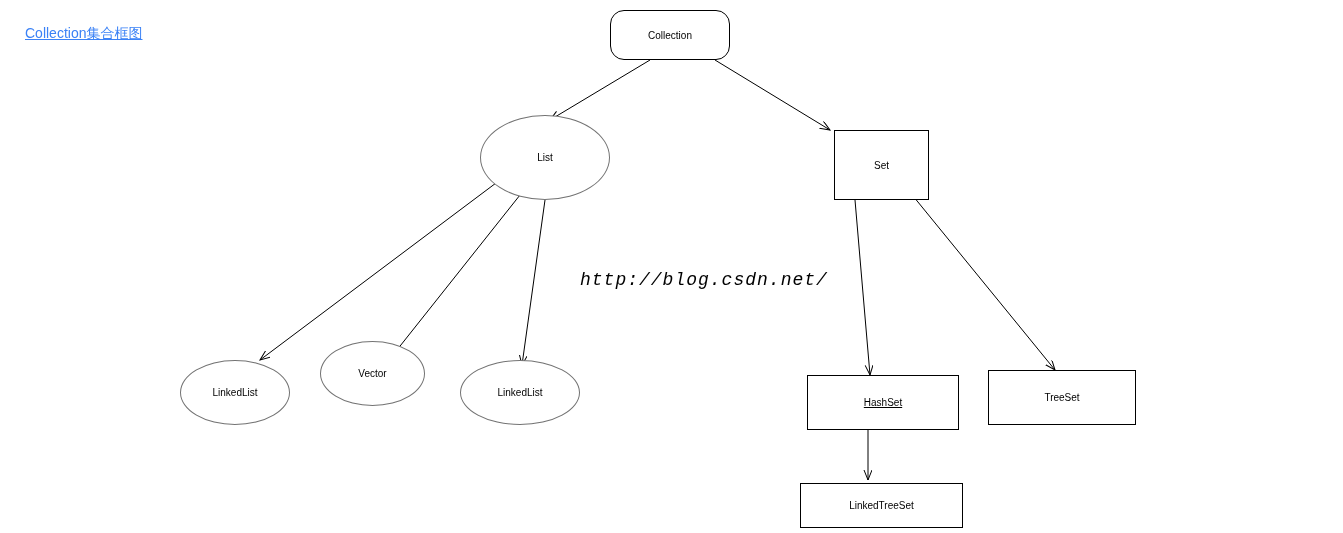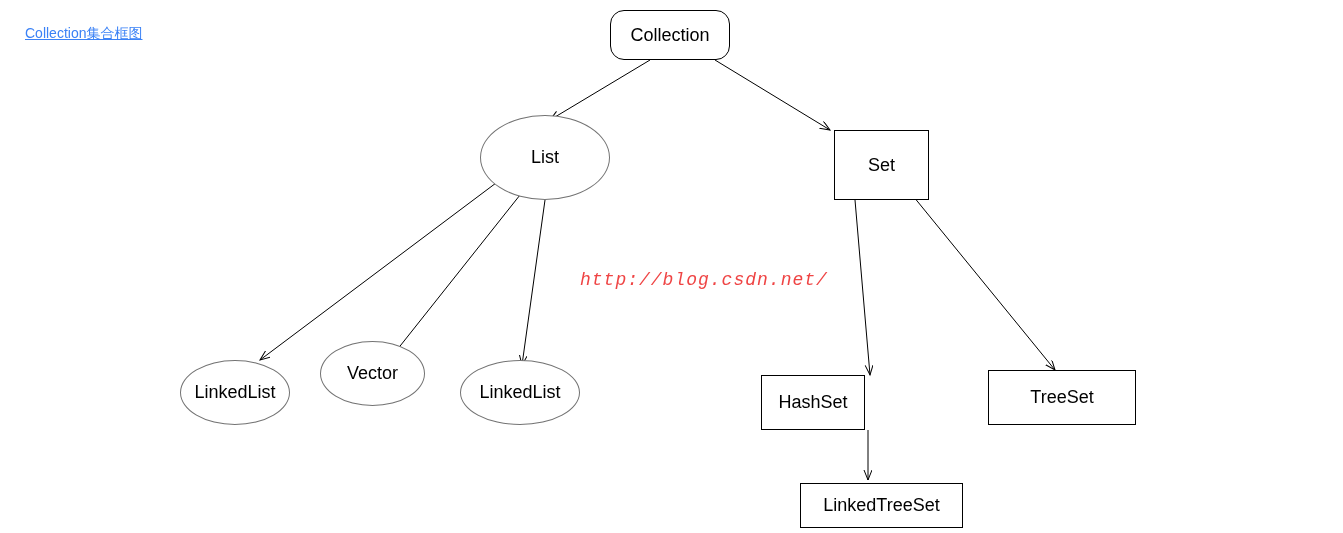--- a/index.html
+++ b/index.html
@@ -16,38 +16,38 @@
       left: 25px;
       font-size: 14px;
       color: #3b82f6;
       text-decoration: underline;
     }
     .node {
       position: absolute;
       display: flex;
       align-items: center;
       justify-content: center;
-      font-size: 18px;
+      font-size: 10px;
       color: #000;
       background: #fff;
     }
     .rounded-rect {
       border: 1px solid #000;
       border-radius: 14px;
     }
     .rect {
       border: 1px solid #000;
     }
     .ellipse {
       border: 1px solid #737373;
       border-radius: 50%;
     }
     .watermark {
       position: absolute;
-      color: #ef4444;
+      color: #000000;
       font-size: 18px;
       font-style: italic;
       letter-spacing: 1px;
       font-family: "Courier New", monospace;
     }
     svg.edges {
       position: absolute;
       top: 0;
       left: 0;
       pointer-events: none;
@@ -87,19 +87,19 @@
 <div class="node ellipse" style="left:480px; top:115px; width:130px; height:85px;">List</div>
 
 <div class="node rect" style="left:810px; top:130px; width:95px; height:70px;margin-left:24px;">Set</div>
 
 <div class="node ellipse" style="left:180px; top:360px; width:110px; height:65px;">LinkedList</div>
 
 <div class="node ellipse" style="left:320px; top:341px; width:105px; height:65px;">Vector</div>
 
 <div class="node ellipse" style="left:460px; top:360px; width:120px; height:65px;">LinkedList</div>
 
-<div class="node rect" style="left:761px; top:375px; width:104px; height:55px;">HashSet</div>
+<div class="node rect" style="left:807px; top:375px; width:152px; height:55px;text-decoration:underline;">HashSet</div>
 
 <div class="node rect" style="left:988px; top:370px; width:148px; height:55px;">TreeSet</div>
 
 <div class="node rect" style="left:800px; top:483px; width:163px; height:45px;">LinkedTreeSet</div>
 
 <div class="watermark" style="left:580px; top:270px;">http://blog.csdn.net/</div>
 
 </body></html>

